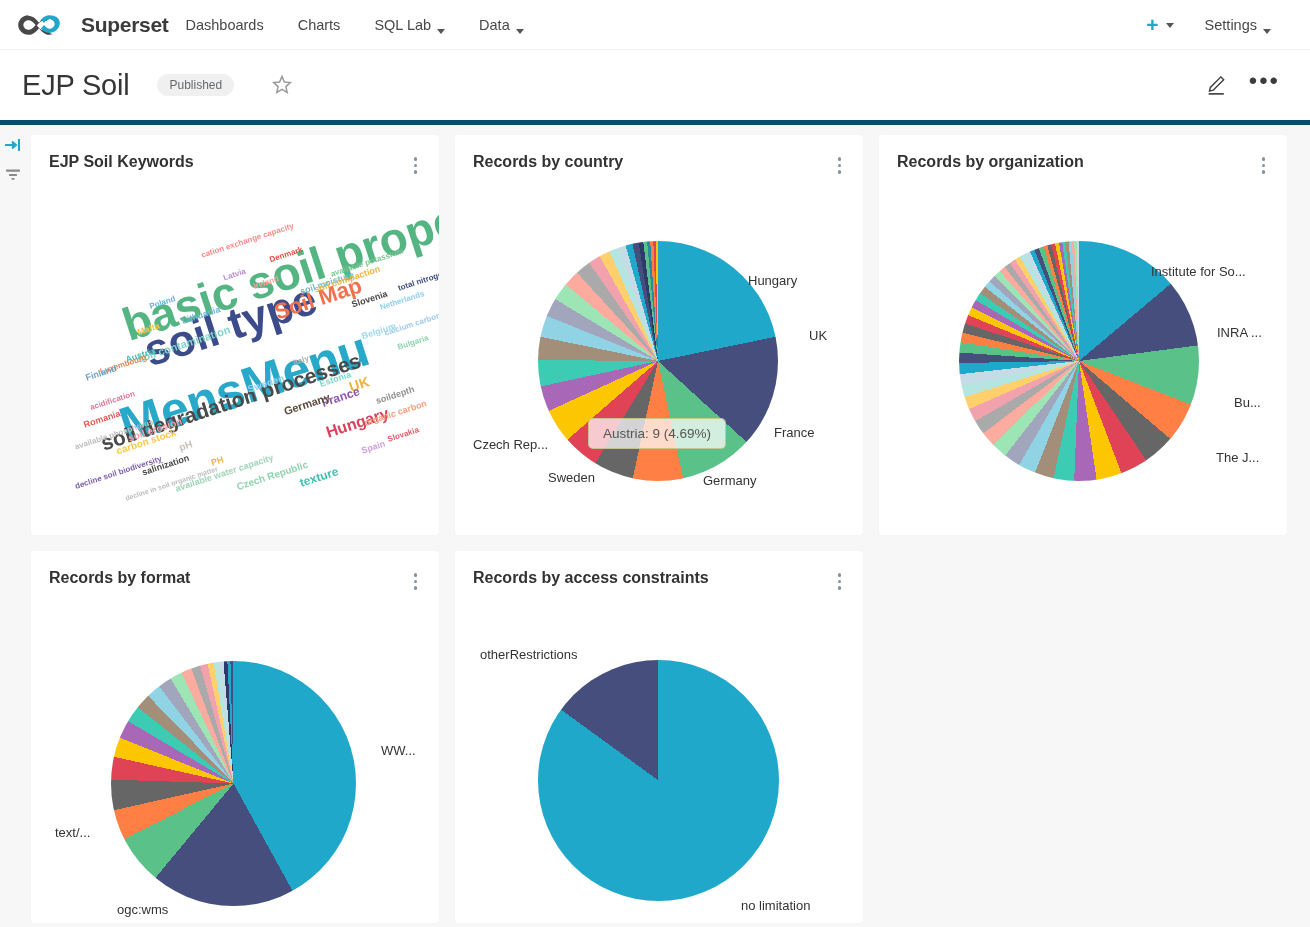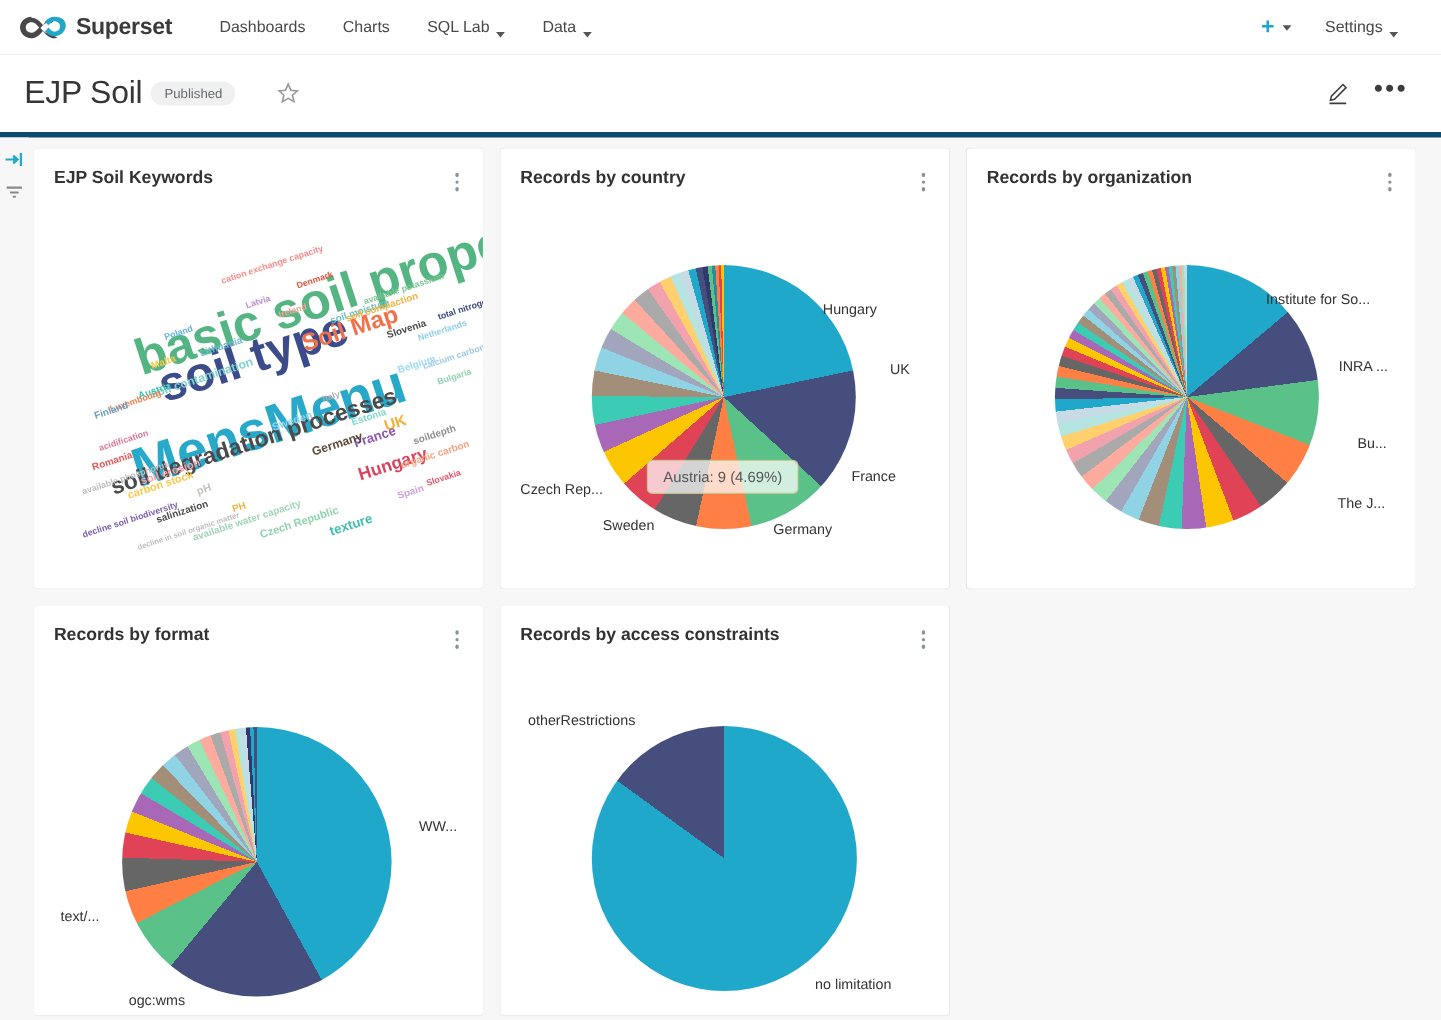--- a/index.html
+++ b/index.html
@@ -11,21 +11,21 @@
     color: #2b2f33;
   }
 
   
   .navbar {
     height: 50px; background: #ffffff;
     border-bottom: 1px solid #f0f0f0;
     display: flex; align-items: center;
     padding: 0 16px;
   }
-  .brand { display: flex; align-items: center; gap: 7px; margin-right: 26px; }
+  .brand { display: flex; align-items: center; gap: 19px; }
   .brand-logo { width: 46px; height: 26px; display: block; }
   .brand-text { font-size: 21px; font-weight: bold; color: #3b3b3b; letter-spacing: -0.3px; }
   .nav-links { display: flex; align-items: center; gap: 0px; }
   .nav-link {
     font-size: 14.5px; color: #484848; padding: 6px 17px;
     cursor: pointer; white-space: nowrap; display: flex; align-items: flex-end; gap: 6px;
   }
   .caret {
     width: 0; height: 0;
     border-left: 4px solid transparent; border-right: 4px solid transparent;
@@ -36,21 +36,21 @@
   .plus-glyph { color: #20a7c9; font-size: 21px; font-weight: bold; line-height: 14px; }
 
   
   .dash-header {
     height: 75px; background: #ffffff;
     border-bottom: 5px solid #0c4a6e;
     display: flex; align-items: center; padding: 0 22px;
   }
   .dash-title { font-size: 29px; font-weight: 300; color: #363636; letter-spacing: -0.2px; }
   .badge-published {
-    margin-left: 8px; background: #f0f0f0; color: #666a6e;
+    margin-left: 28px; background: #f0f0f0; color: #666a6e;
     font-size: 12px; padding: 4px 12px; border-radius: 11px;
     cursor: pointer; white-space: nowrap;
   }
   .star-icon { margin-left: 36px; cursor: pointer; display: flex; }
   .hdr-right { margin-left: auto; display: flex; align-items: center; gap: 20px; padding-right: 8px; }
   .edit-icon, .more-icon { cursor: pointer; display: flex; align-items: center; }
   .more-icon { font-size: 24px; color: #3c3c3c; letter-spacing: 2px; line-height: 10px; padding-bottom: 8px; }
 
   
   .body-wrap { display: flex; height: 802px; }
@@ -317,19 +317,19 @@
         <div class="kebab">
             <i></i>
             <i></i>
             <i></i>
           </div>
       </div>
       <div class="card-body">
         <div class="pie-wrap">
           <div class="pie" id="pie-access" style="width: 241px; height: 241px; left: 83px; top: 66px; background: conic-gradient(rgb(31, 168, 201) 0deg, rgb(31, 168, 201) 306deg, rgb(69, 78, 124) 306deg, rgb(69, 78, 124) 360deg);"></div>
           <div class="pie-label" style="left:25px;top:53px;">otherRestrictions</div>
-          <div class="pie-label" style="left:286px;top:293px;">no limitation</div>
+          <div class="pie-label" style="left:286px;top:304px;">no limitation</div>
         </div>
       </div>
     </div>
 
   </div>
 </div>
 
 </body></html>

